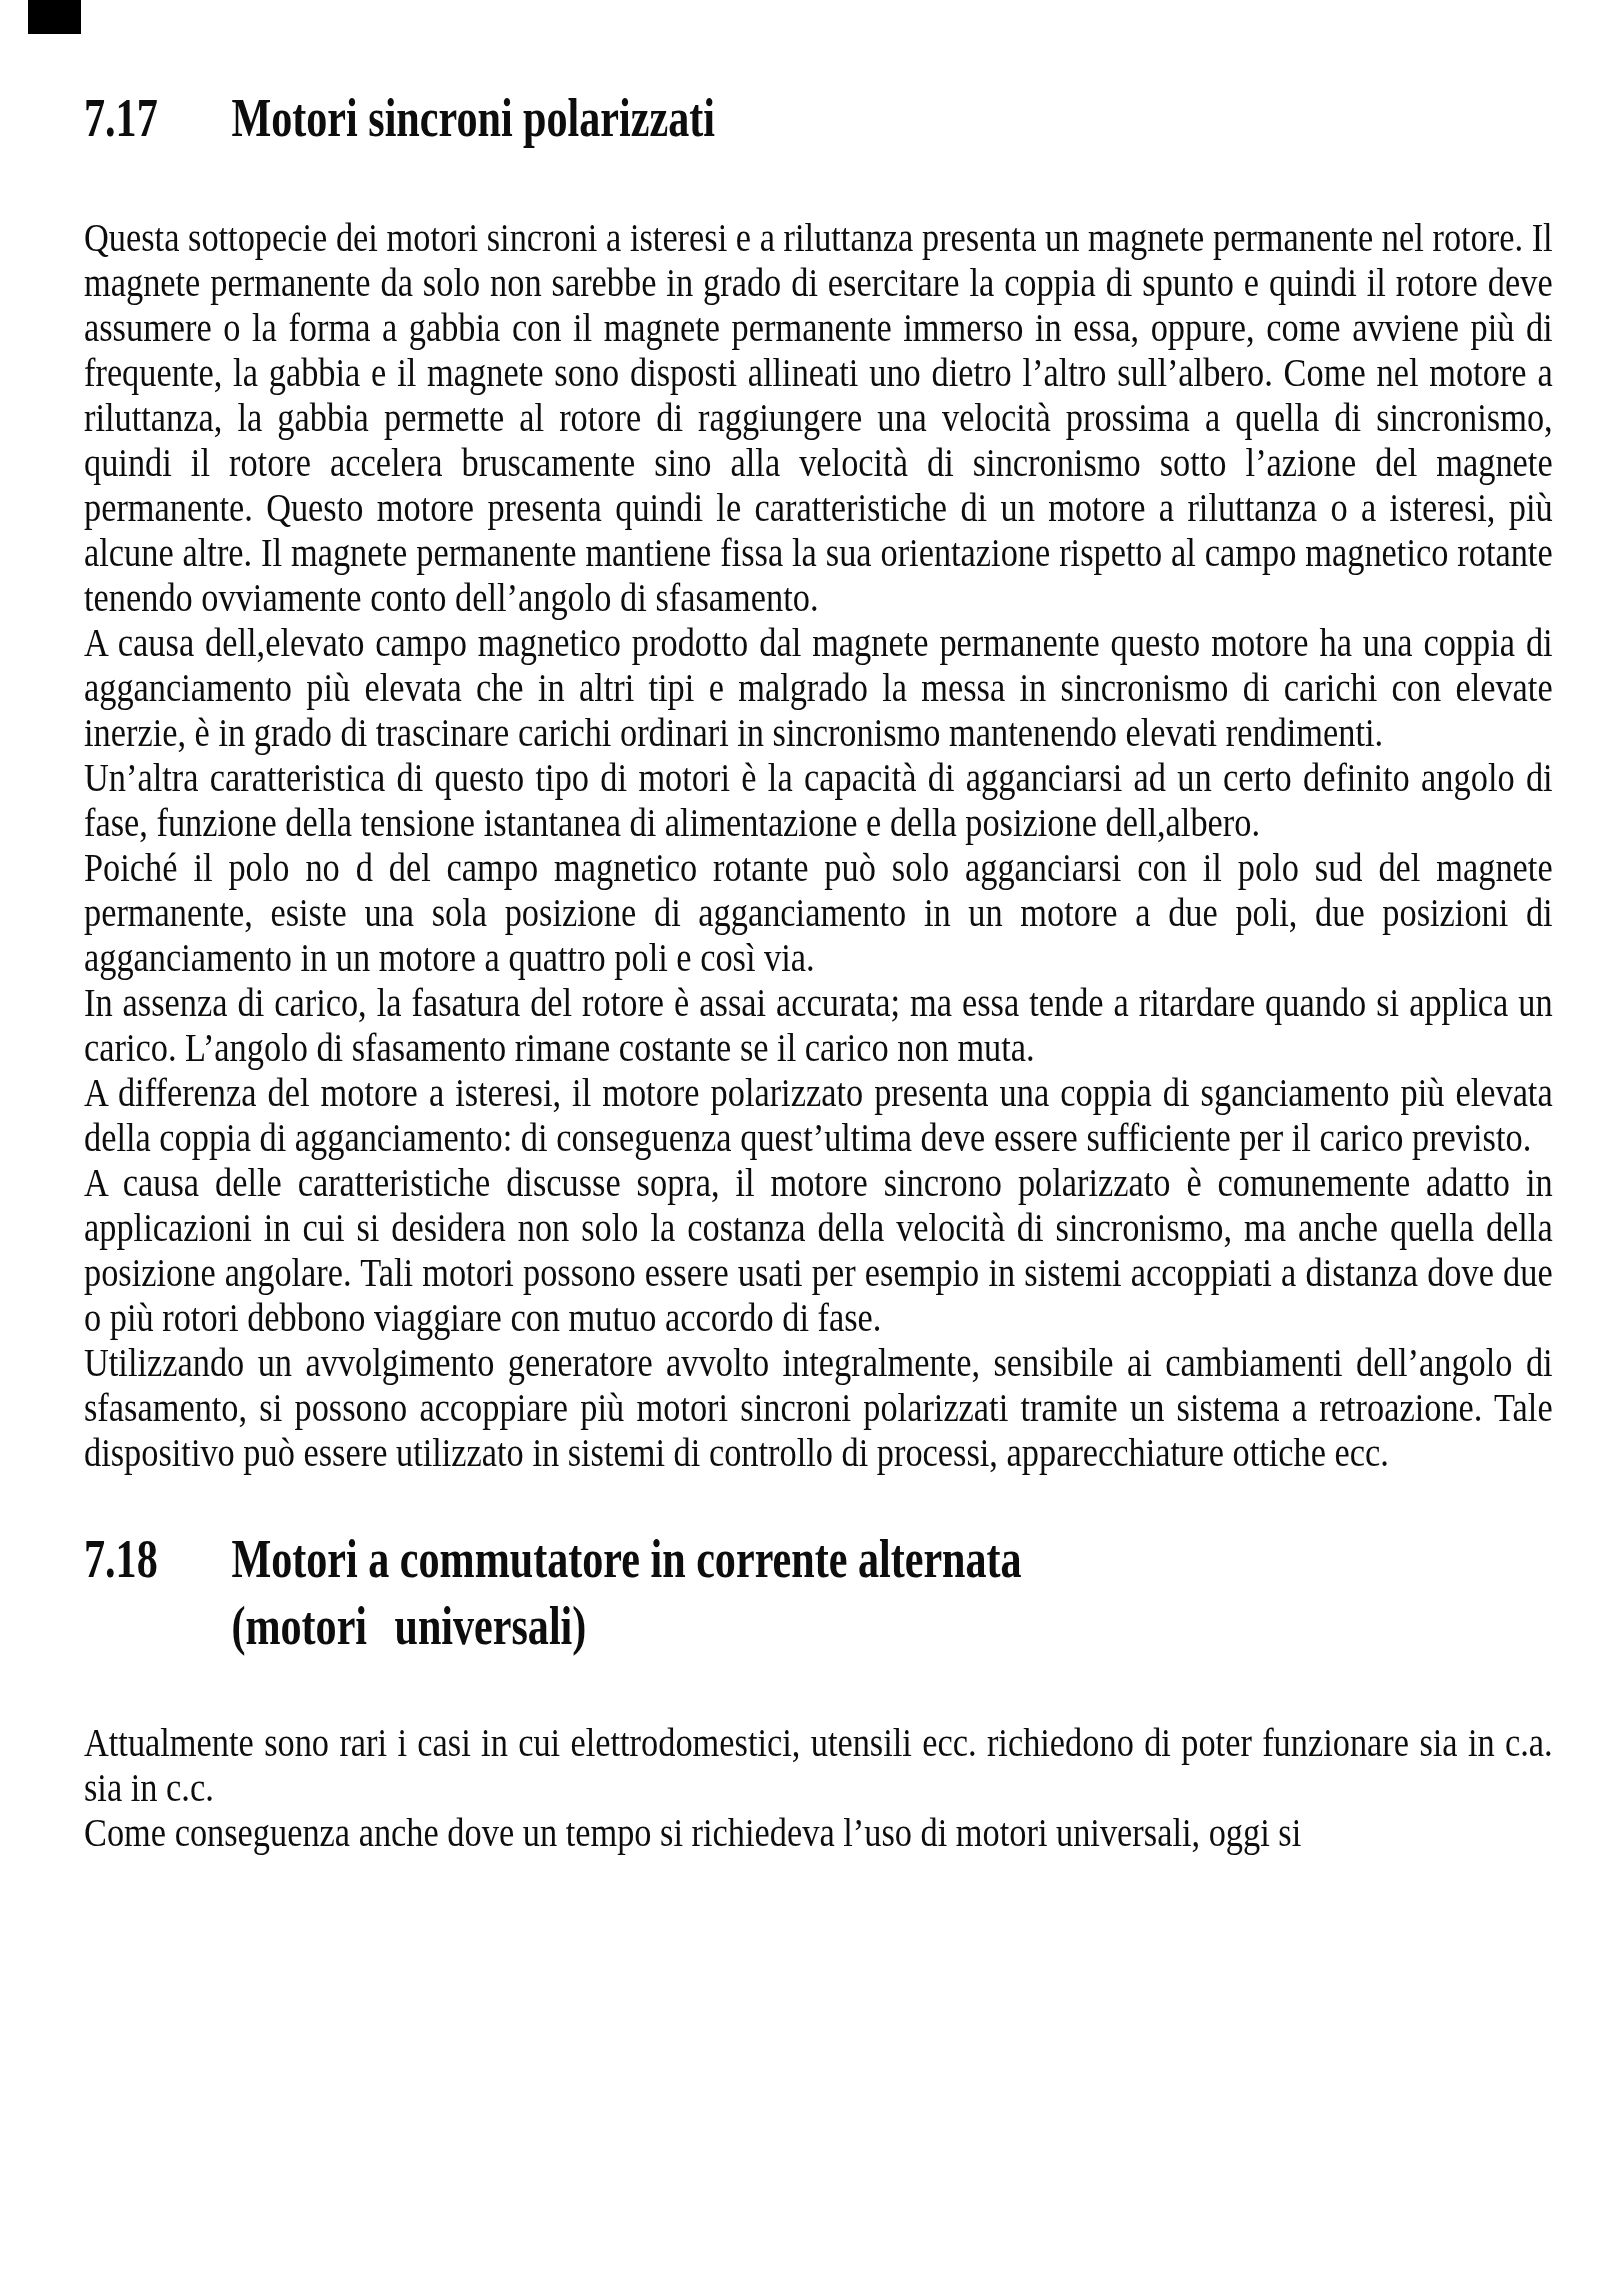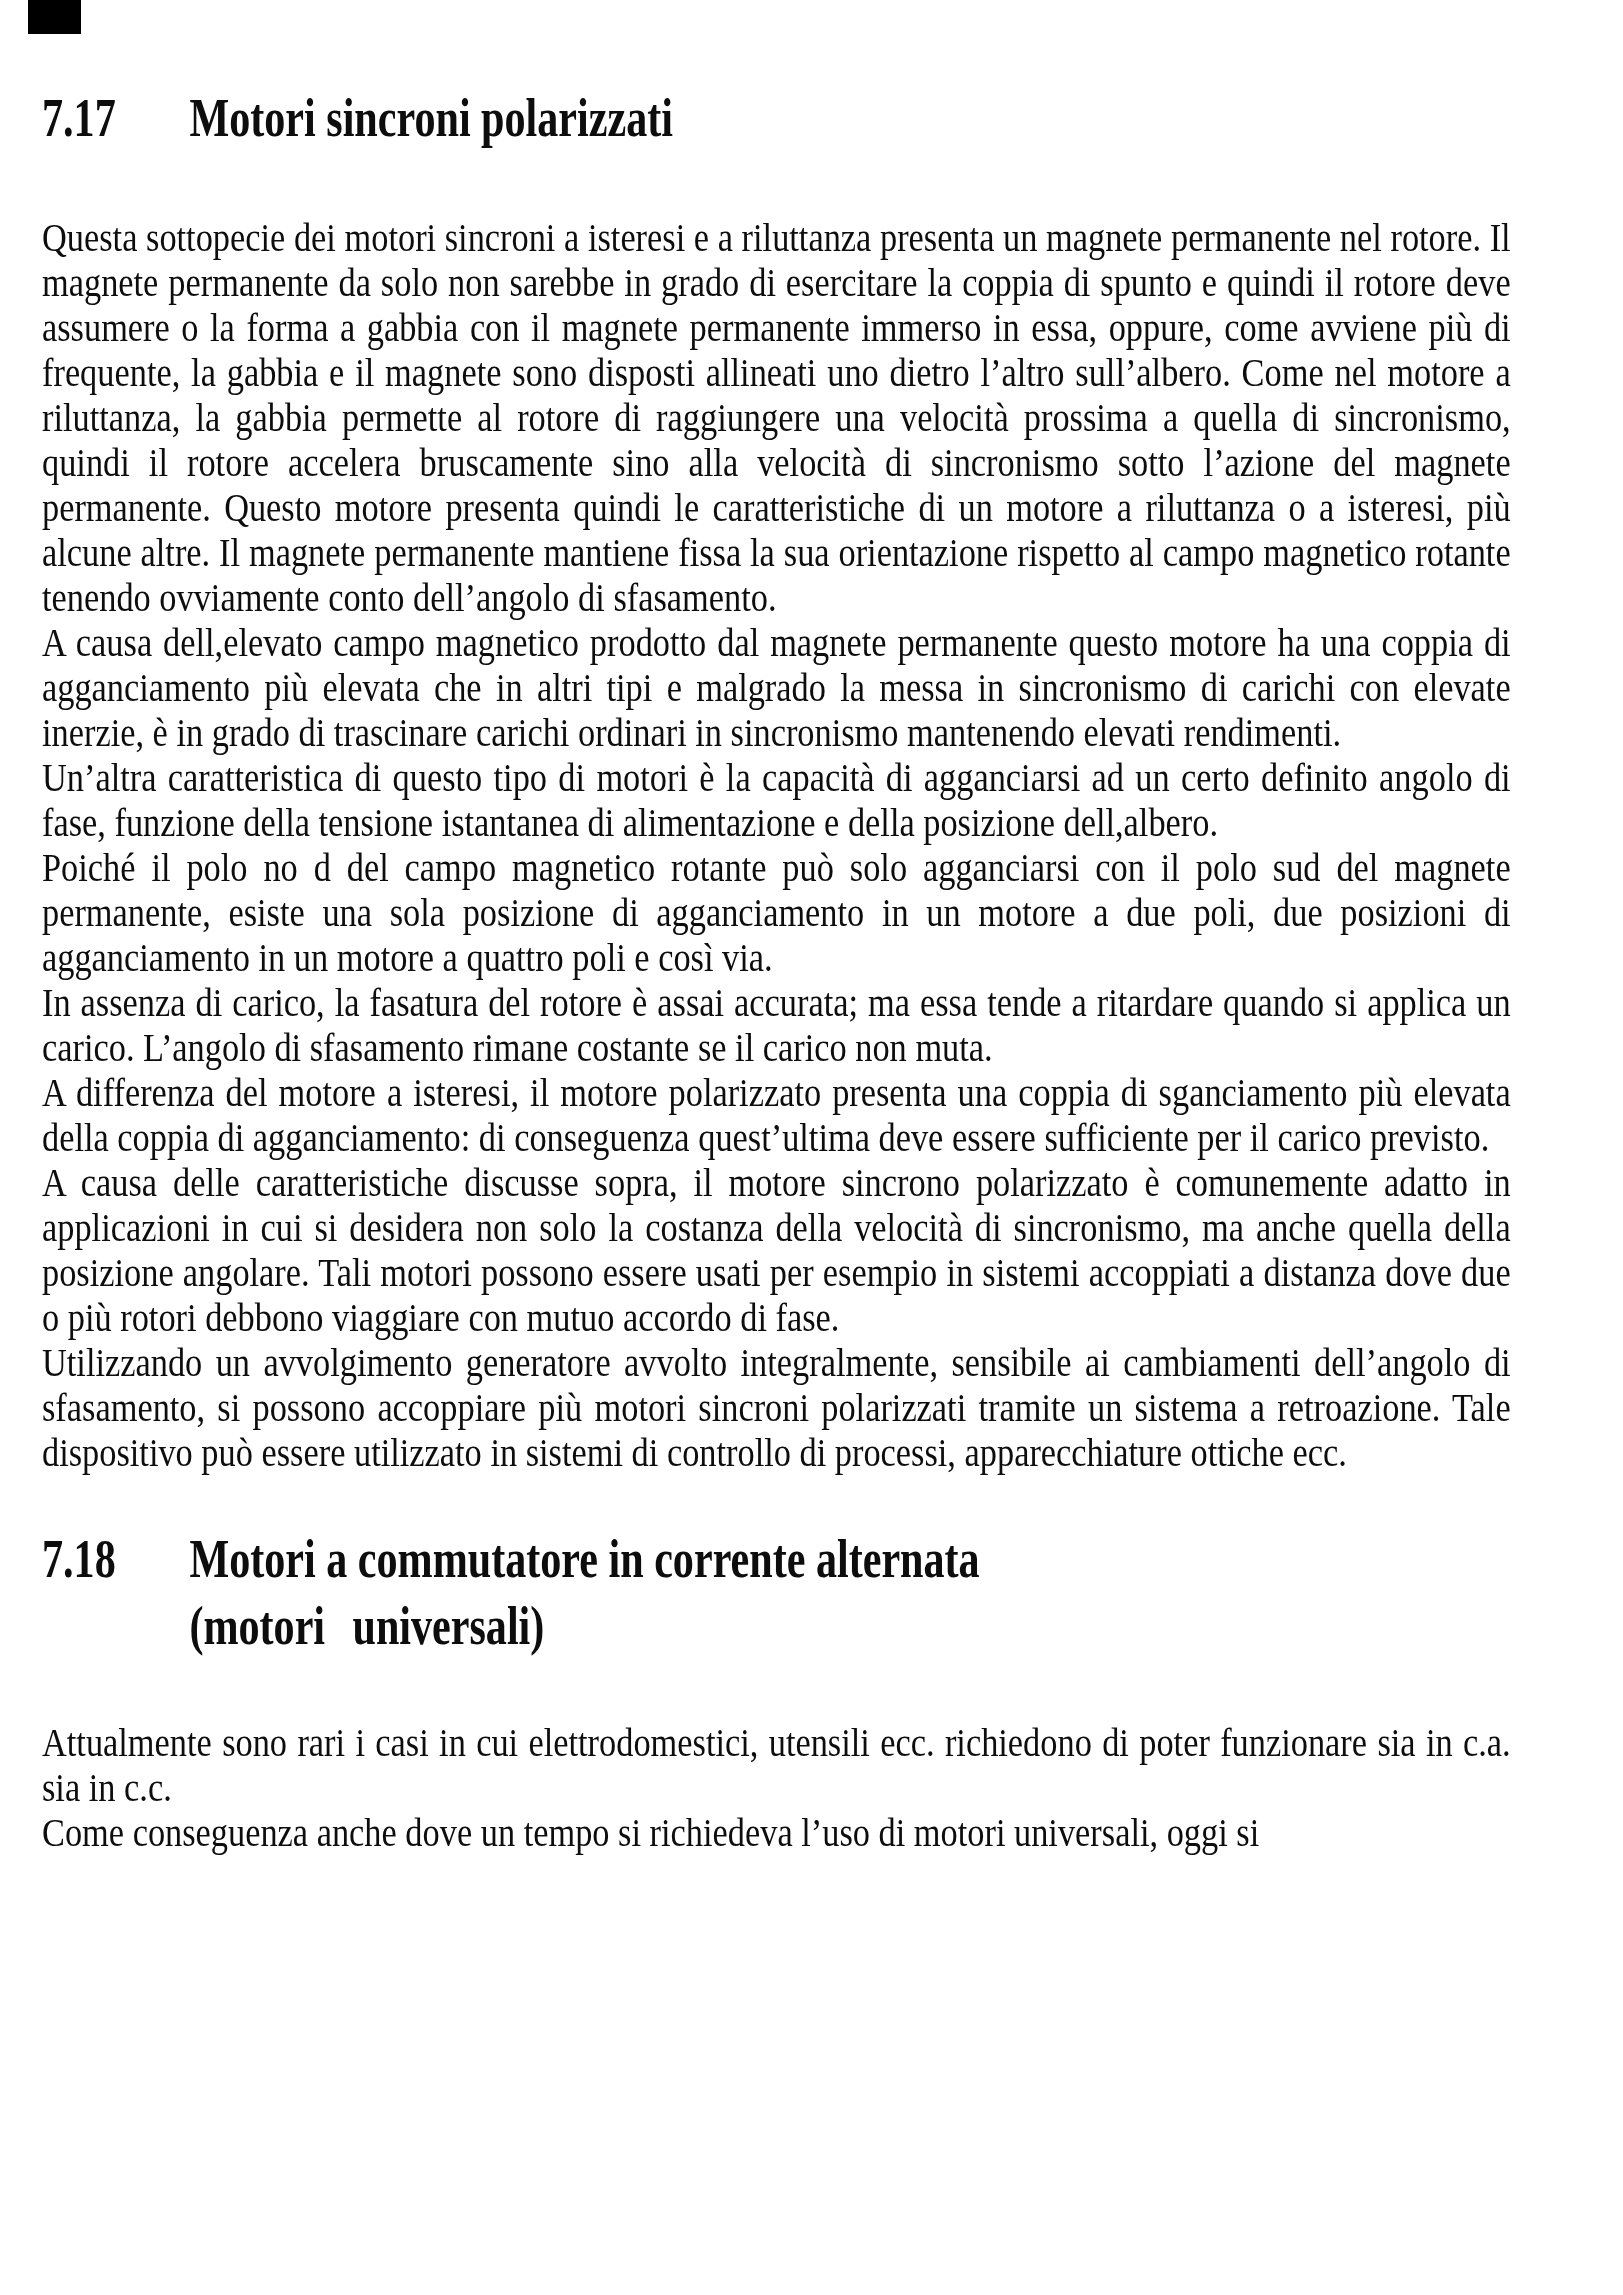--- a/index.html
+++ b/index.html
@@ -10,21 +10,21 @@
   body {
     width: 1623px;
     height: 2295px;
     background: #ffffff;
     color: #0d0d0d;
     font-family: "Liberation Serif", serif;
     overflow: hidden;
     position: relative;
   }
   .page {
-    padding: 88px 0 0 42px;
+    padding: 88px 0 0 84px;
   }
   .scan-artifact {
     position: absolute;
     top: 0;
     left: 28px;
     width: 53px;
     height: 34px;
     background: #000000;
   }
   .heading {

